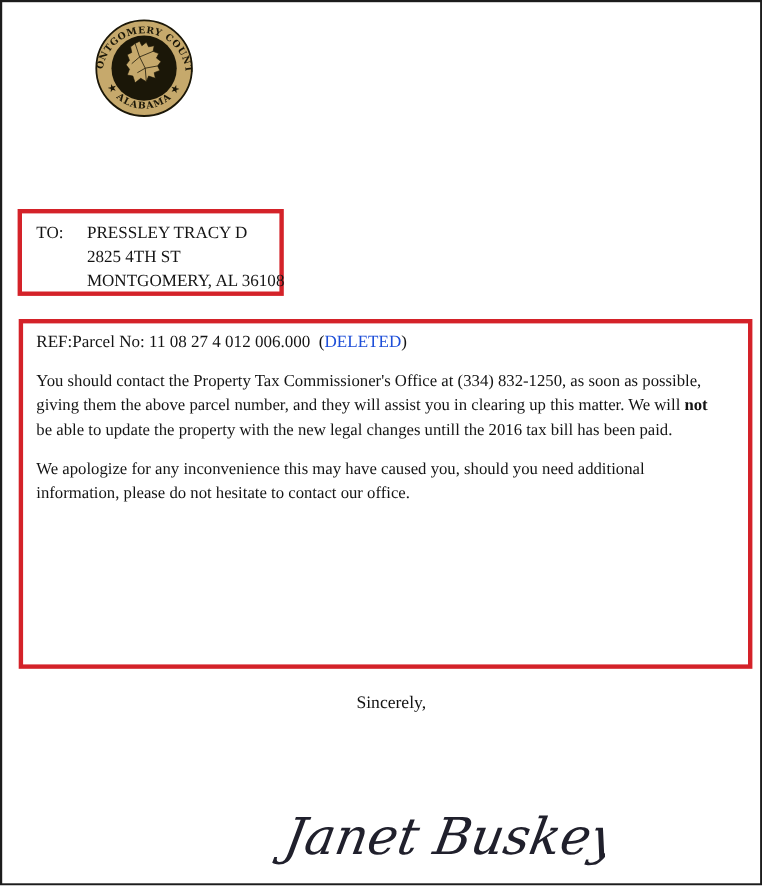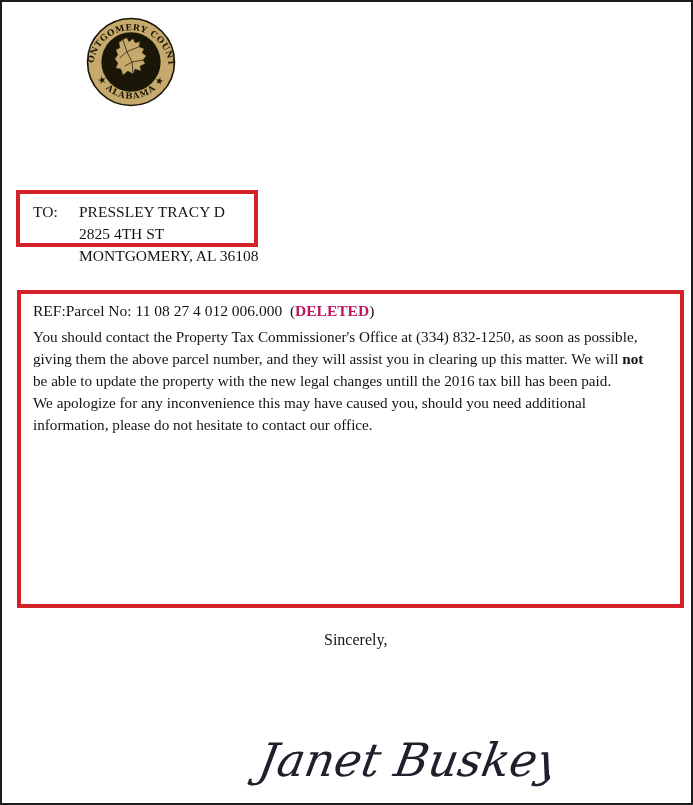--- a/index.html
+++ b/index.html
@@ -19,21 +19,21 @@
     left: 84px;
     top: 15px;
     width: 90px;
     height: 90px;
   }
   .to-box {
     position: absolute;
     left: 14px;
     top: 188px;
     width: 242px;
-    height: 57px;
+    height: 79px;
     box-sizing: border-box;
     border: 4px solid #d42229;
     padding: 7px 0 12px 13px;
   }
   .to-row { display: flex; }
   .to-label {
     font-size: 15.5px;
     line-height: 22px;
     width: 34px;
     flex: 0 0 34px;
@@ -55,32 +55,32 @@
     border: 4px solid #d42229;
     padding: 6px 0 0 12px;
     overflow: hidden;
   }
   .ref-line {
     font-size: 15.5px;
     line-height: 22px;
     white-space: pre;
   }
   .deleted {
-    color: #be185d;
-    font-weight: bold;
+    color: #1d4ed8;
+    font-weight: normal;
   }
   .para {
     font-size: 15.2px;
     line-height: 22px;
     white-space: pre;
     margin: 0;
   }
   .para-1 { margin-top: 52px; }
-  .para-2 { margin-top: 4px; }
-  .para-3 { margin-top: 0; }
+  .para-2 { margin-top: 14px; }
+  .para-3 { margin-top: 14px; }
   .emph {
     font-weight: bold;
   }
   .closing {
     position: absolute;
     left: 322px;
     top: 628px;
     font-size: 16px;
     line-height: 20px;
   }

